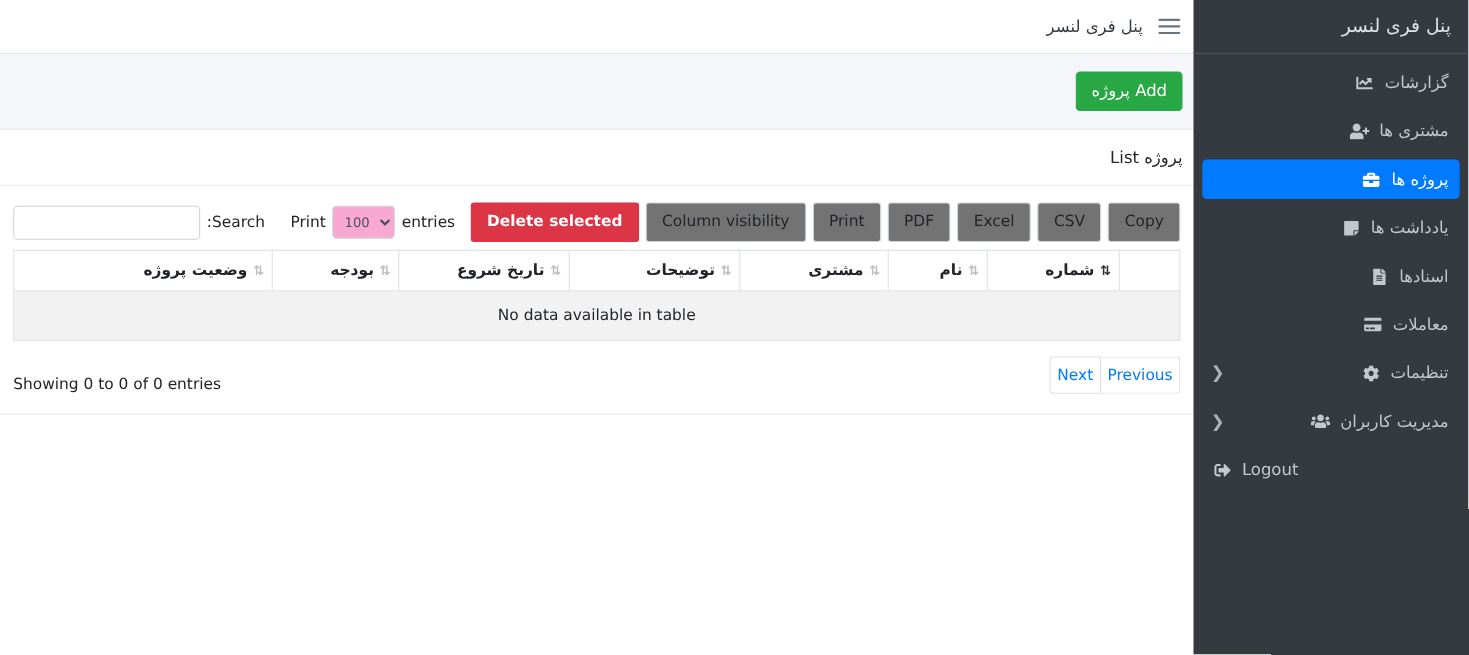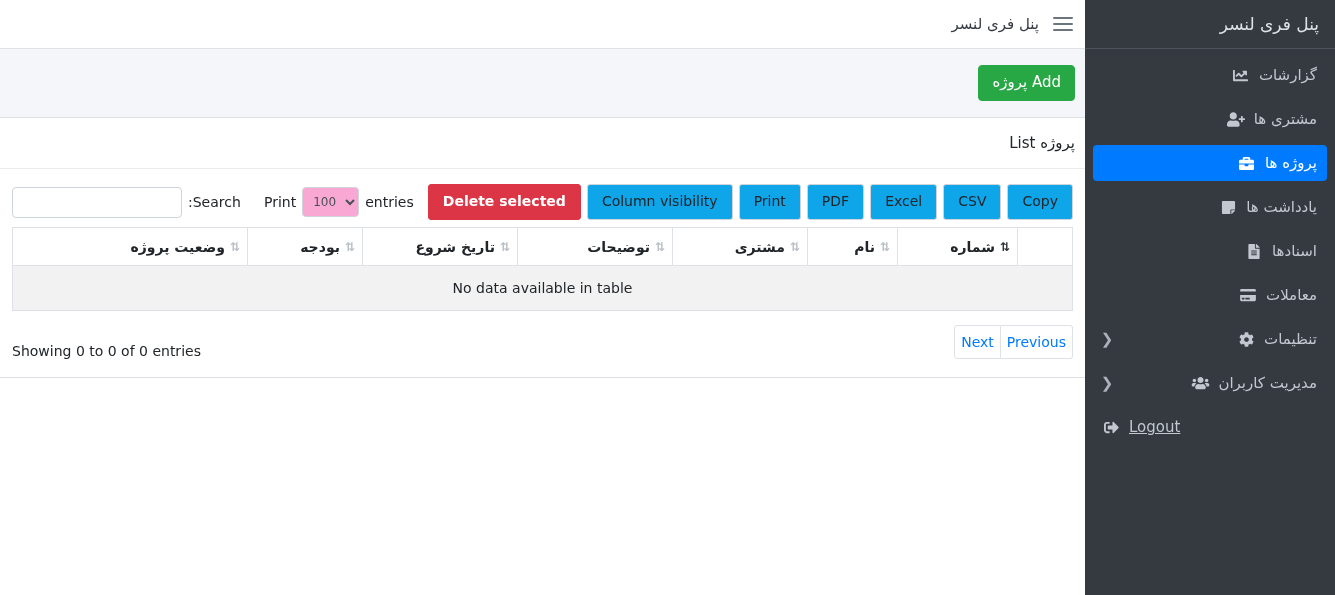--- a/index.html
+++ b/index.html
@@ -48,21 +48,21 @@
   .nav-item .nav-label { white-space: nowrap; }
   .nav-item.active { background: #007bff; color: #ffffff; }
   .nav-item .nav-icon {
     width: 20px; height: 18px;
     display: inline-flex; align-items: center; justify-content: center;
     flex: 0 0 20px;
   }
   .nav-item .nav-icon svg { display: block; }
   .nav-arrow { width: 12px; height: 12px; display: inline-flex; align-items: center; justify-content: center; opacity: .85; }
   .nav-item.logout { justify-content: flex-start; }
-  .nav-item.logout .nav-main { margin-right: auto; text-decoration: underline; }
+  .nav-item.logout .nav-main { margin-right: auto; }
 
   
   .main {
     position: absolute; top: 0; right: 250px;
     width: 1085px; height: 595px;
     background: #ffffff;
     direction: rtl;
   }
 
   
@@ -134,21 +134,21 @@
     color: #495057;
     height: 30px;
     cursor: pointer;
   }
   .dt-buttons { display: flex; align-items: center; gap: 0; }
   .dt-btn {
     font-family: inherit;
     font-size: 14px;
     padding: 8px 14px;
     border: 1px solid #ced4da;
-    background: #0ea5e9;
+    background: #737373;
     color: #212529;
     cursor: pointer;
     margin-left: 6px;
     border-radius: 3px;
     line-height: 1.25;
     white-space: nowrap;
   }
   .dt-btn.danger {
     background: #dc3545;
     border-color: #dc3545;

